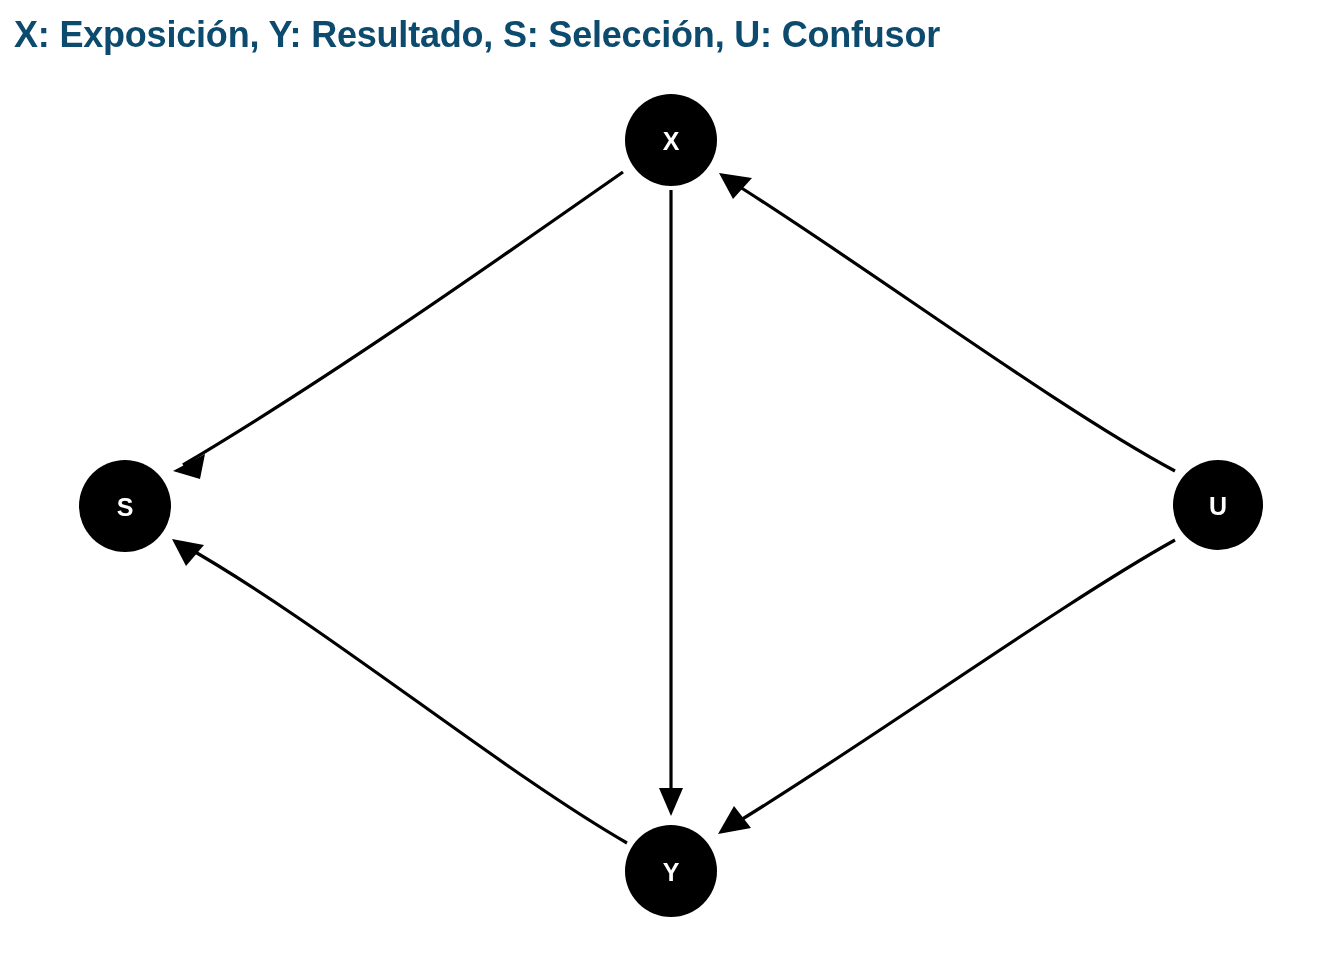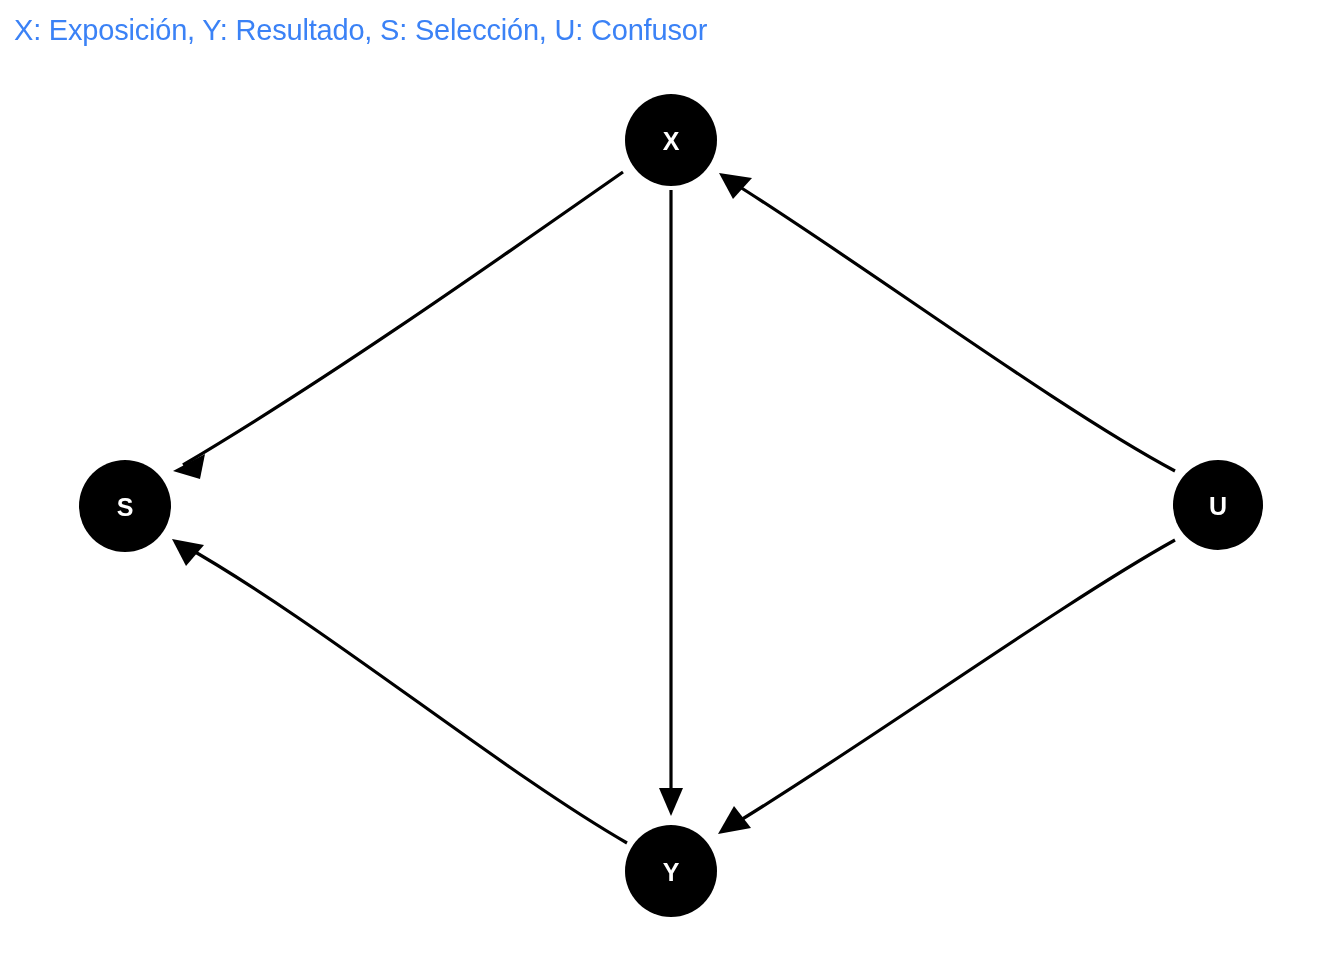--- a/index.html
+++ b/index.html
@@ -19,23 +19,23 @@
     position: relative;
     width: 1344px;
     height: 960px;
     background: #ffffff;
   }
   #legend-title {
     position: absolute;
     left: 14px;
     top: 14px;
     font-family: "Liberation Sans", sans-serif;
-    font-size: 29px;
-    font-weight: 400;
-    color: #3b82f6;
+    font-size: 36px;
+    font-weight: 700;
+    color: #0c4a6e;
     letter-spacing: -0.2px;
     white-space: nowrap;
   }
   #graph-canvas {
     position: absolute;
     left: 0;
     top: 0;
     width: 1344px;
     height: 960px;
     display: block;

